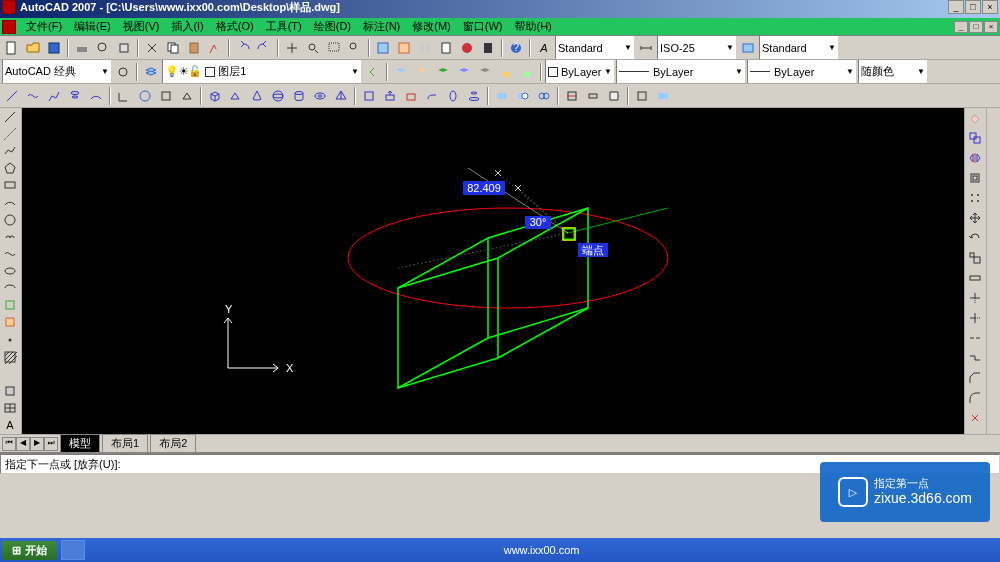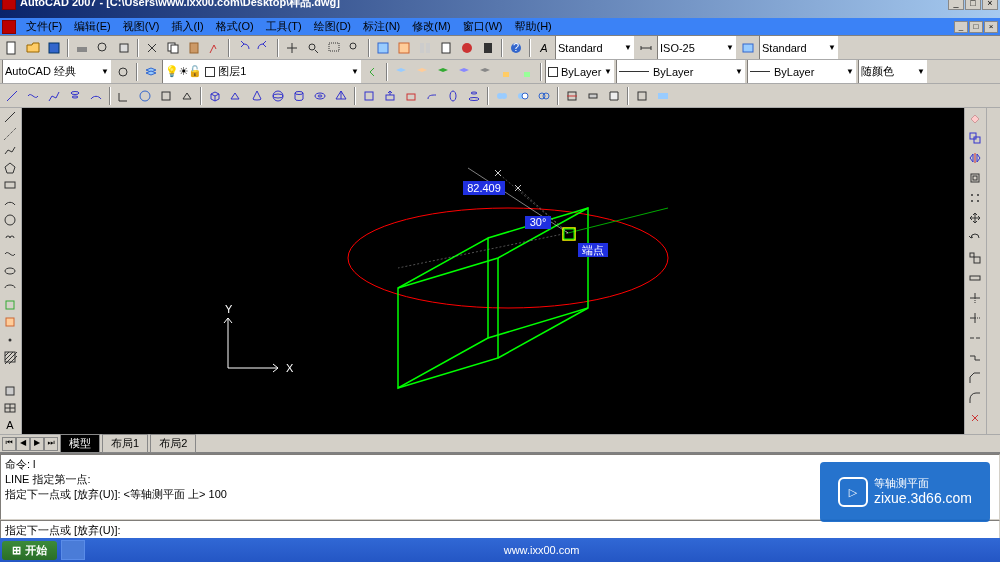--- a/index.html
+++ b/index.html
@@ -1,24 +1,24 @@
 <!DOCTYPE html>
 <html><head>
 <meta charset="utf-8">
 <style>
 * { margin: 0; padding: 0; box-sizing: border-box; font-family: "SimSun", "Microsoft YaHei", Arial, sans-serif; font-size: 11px; }
 body { width: 1000px; height: 562px; background: #d4d0c8; overflow: hidden; position: relative; }
 
-.title-bar { height: 18px; background: linear-gradient(to right, #0a246a, #a6caf0); color: #fff; display: flex; align-items: flex-end; padding: 8px 2px; }
+.title-bar { height: 18px; background: linear-gradient(to right, #0a246a, #a6caf0); color: #fff; display: flex; align-items: flex-start; padding: 0 2px; }
 .title-bar .icon { width: 14px; height: 14px; background: #b00; margin-right: 4px; border: 1px solid #800; }
 .title-bar .title { flex: 1; font-size: 11px; font-weight: bold; }
 .title-bar .win-btns { display: flex; gap: 1px; }
 .title-bar .win-btn { width: 16px; height: 14px; background: #d4d0c8; border: 1px solid #888; font-size: 9px; text-align: center; line-height: 12px; color: #000; }
 
-.menu-bar { height: 18px; background: #3b82f6; display: flex; align-items: center; padding: 0 2px; border-bottom: 1px solid #808080; }
+.menu-bar { height: 18px; background: #22c55e; display: flex; align-items: center; padding: 0 2px; border-bottom: 1px solid #808080; }
 .menu-bar .menu-icon { width: 14px; height: 14px; background: #b00; margin-right: 4px; border: 1px solid #800; }
 .menu-item { padding: 0 6px; cursor: pointer; }
 .menu-bar .mdi-btns { margin-left: auto; display: flex; gap: 1px; }
 .menu-bar .mdi-btn { width: 14px; height: 12px; background: #d4d0c8; border: 1px solid #888; font-size: 8px; text-align: center; }
 
 .toolbar-row { height: 24px; background: #d4d0c8; display: flex; align-items: center; padding: 1px 2px; border-bottom: 1px solid #aaa; gap: 1px; overflow: hidden; }
 .tb-btn { width: 20px; height: 20px; border: 1px solid #d4d0c8; display: flex; align-items: center; justify-content: center; cursor: pointer; background: #d4d0c8; }
 .tb-btn svg { width: 14px; height: 14px; }
 .tb-sep { width: 2px; height: 18px; border-left: 1px solid #808080; border-right: 1px solid #fff; margin: 0 2px; }
 .tb-dropdown { height: 28px; border: 1px inset #d4d0c8; background: #fff; display: flex; align-items: center; padding: 0 2px; font-size: 11px; }
@@ -764,25 +764,20 @@
     <div class="tab-nav-btn">◀</div>
     <div class="tab-nav-btn">▶</div>
     <div class="tab-nav-btn">⏭</div>
   </div>
   <div class="tab active">模型</div>
   <div class="tab">布局1</div>
   <div class="tab">布局2</div>
 </div>
 
 <div class="command-area">
-  <div class="command-history">
-    <div>命令: l</div>
-    <div>LINE 指定第一点:</div>
-    <div>指定下一点或 [放弃(U)]:  &lt;等轴测平面 上&gt; 100</div>
-  </div>
   <div class="command-line">
     <span>指定下一点或 [放弃(U)]:</span>
     <input type="text" style="">
   </div>
 </div>
 
 <div class="status-bar">
   <div class="status-coords">346.3445, 127.8065, 0.0000</div>
   <div class="status-btn">捕捉</div>
   <div class="status-btn">栅格</div>
@@ -792,21 +787,21 @@
   <div class="status-btn active">对象追踪</div>
   <div class="status-btn">DUCS</div>
   <div class="status-btn active">DYN</div>
   <div class="status-btn">线宽</div>
   <div class="status-btn active">模型</div>
 </div>
 
 <div class="watermark">
   <div class="play">▷</div>
   <div class="txt">
-    <span>等轴测平面</span>
+    <span>指定第一点</span>
     <span class="sub">zixue.3d66.com</span>
   </div>
 </div>
 
 <div class="taskbar">
   <div class="start-btn">
     <span>⊞</span>
     <span>开始</span>
   </div>
   <div class="taskbar-app"></div>

